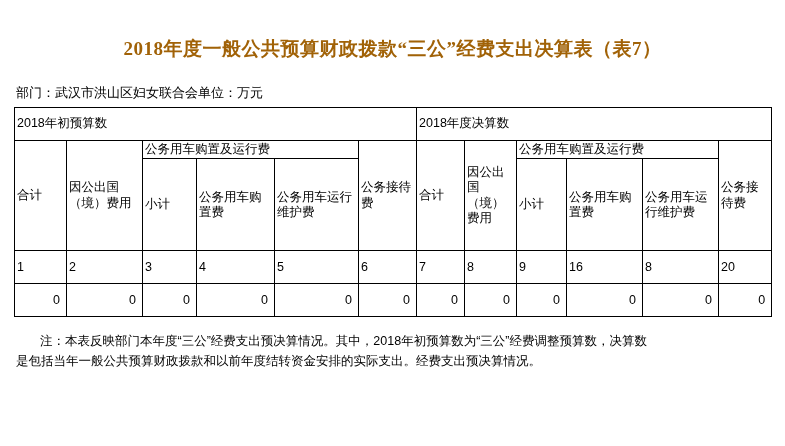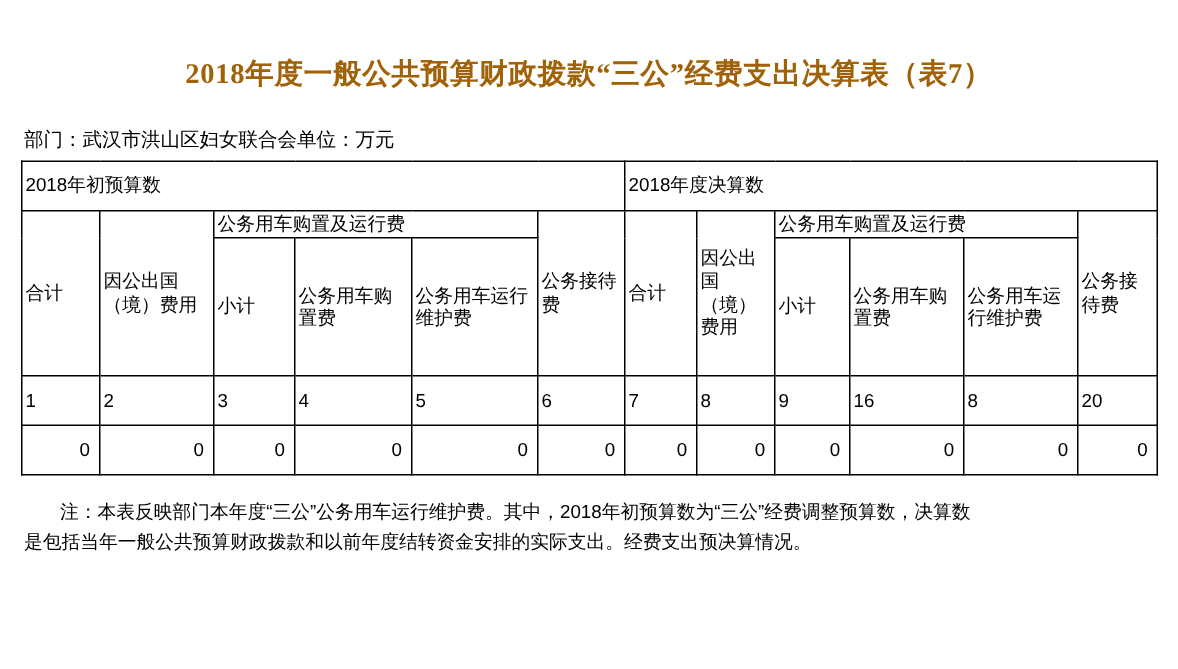--- a/index.html
+++ b/index.html
@@ -157,18 +157,18 @@
         <td class="val">0</td>
         <td class="val">0</td>
         <td class="val">0</td>
         <td class="val">0</td>
         <td class="val">0</td>
       </tr>
     </tbody>
   </table>
 
   <div class="note">
-    <p class="indent">注：本表反映部门本年度“三公”公务用车运行维护费。其中，2018年初预算数为“三公”经费调整预算数，决算数</p>
+    <p class="indent">注：本表反映部门本年度“三公”经费支出预决算情况。其中，2018年初预算数为“三公”经费调整预算数，决算数</p>
     <p>是包括当年一般公共预算财政拨款和以前年度结转资金安排的实际支出。经费支出预决算情况。</p>
   </div>
 
 
 </div>
 
 </body></html>

